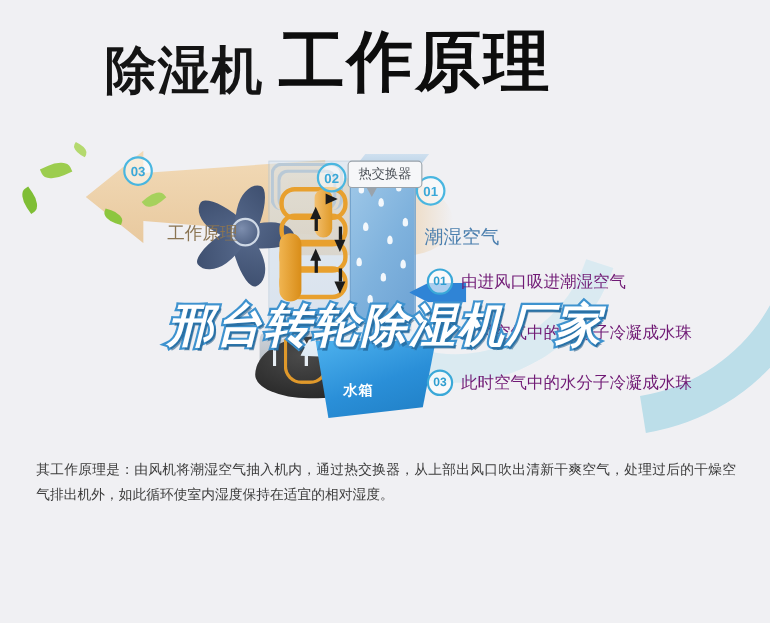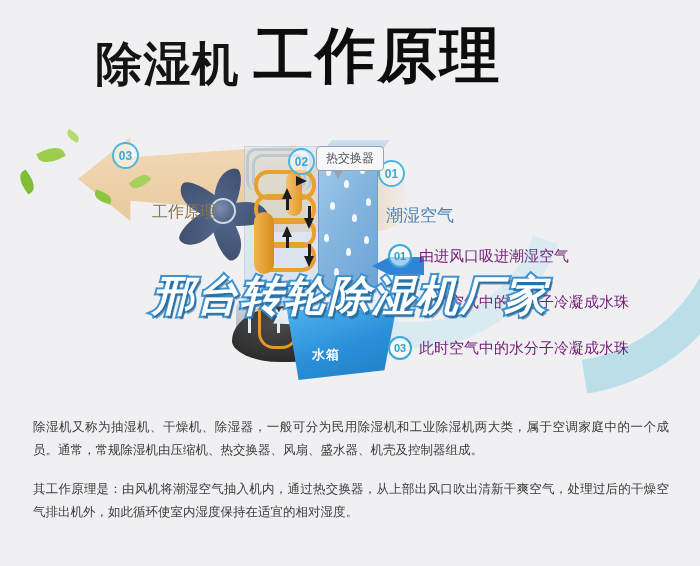--- a/index.html
+++ b/index.html
@@ -351,17 +351,16 @@
       <div class="step-badge">03</div>
       <div class="step-text">此时空气中的水分子冷凝成水珠</div>
     </div>
   </div>
 
   <div class="watermark">
     <span>邢台转轮除湿机厂家</span>
   </div>
 
   <div class="copy">
-    <p>除湿机又称为抽湿机、干燥机、除湿器，一般可分为民用除湿机和工业除湿机两大类，属于空调家庭中的一个成员。通常，常规除湿机由压缩机、热交换器、风扇、盛水器、机壳及控制器组成。</p>
     <p>其工作原理是：由风机将潮湿空气抽入机内，通过热交换器，从上部出风口吹出清新干爽空气，处理过后的干燥空气排出机外，如此循环使室内湿度保持在适宜的相对湿度。</p>
   </div>
 
 </div>
 
 </body></html>

